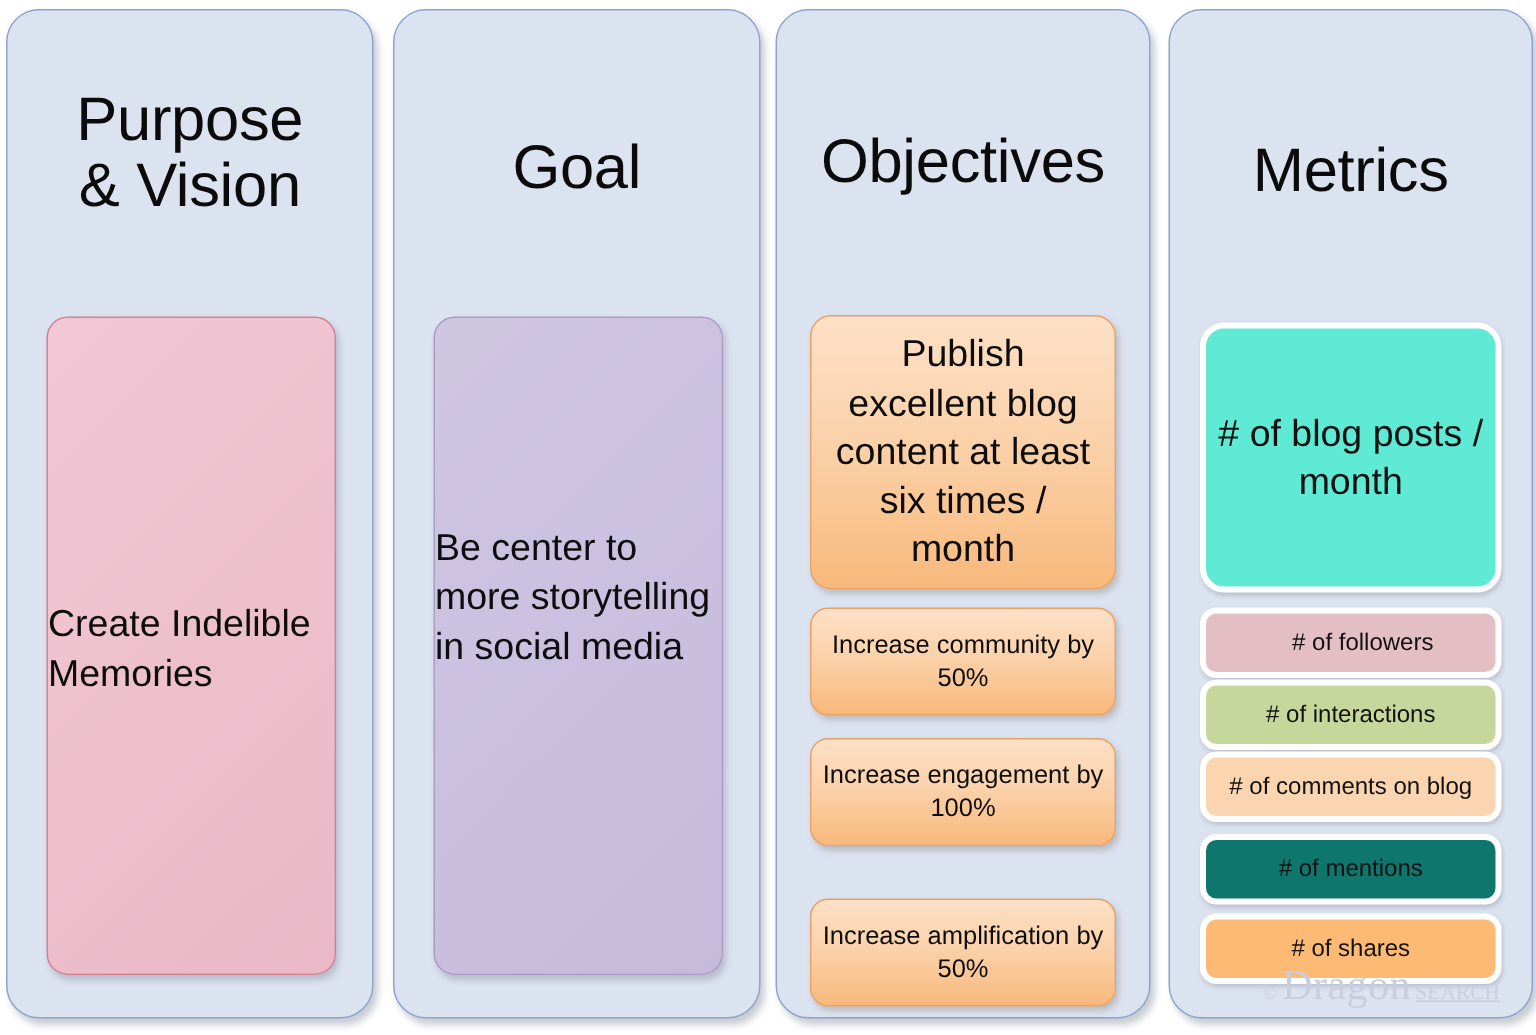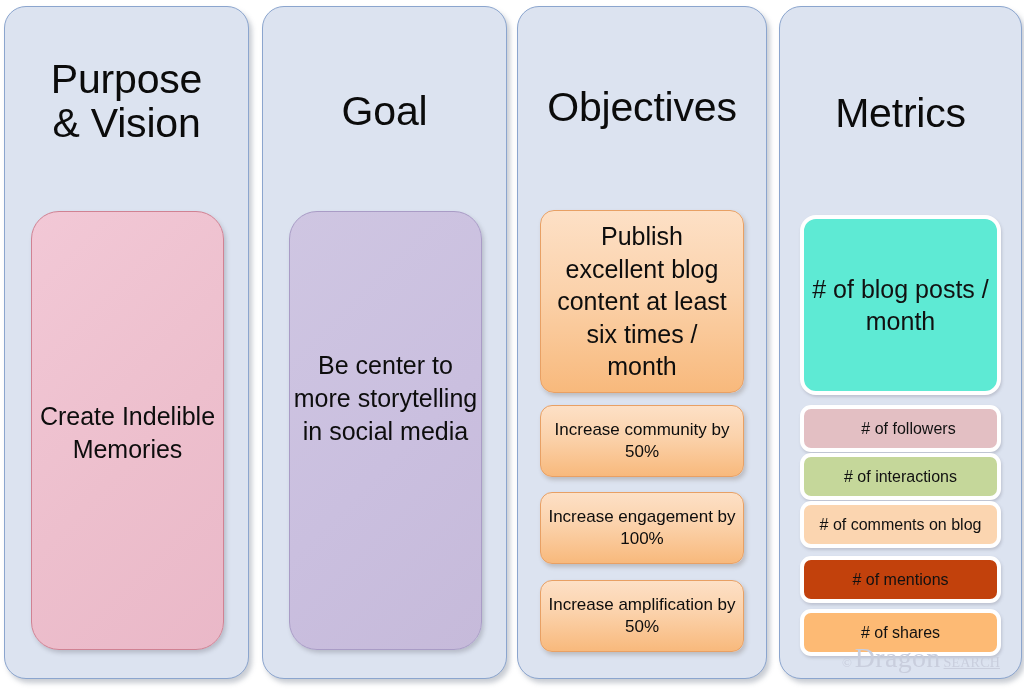--- a/index.html
+++ b/index.html
@@ -52,26 +52,26 @@
   #col-objectives .column-title { top: 78px; }
   #col-metrics .column-title    { top: 84px; }
 
   
   .big-card {
     position: absolute;
     left: 26px;
     right: 24px;
     top: 204px;
     bottom: 28px;
-    border-radius: 28px;
+    border-radius: 14px;
     box-sizing: border-box;
     display: flex;
     align-items: center;
     justify-content: center;
-    text-align: center;
+    text-align: left;
     color: #0d0d0d;
     font-size: 25px;
     line-height: 1.32;
     box-shadow: 2px 3px 4px rgba(110,110,120,0.33);
   }
   #purpose-card {
     background: linear-gradient(135deg,#f2c8d6 0%, #edbfcd 55%, #eab8c8 100%);
     border: 1px solid #d08293;
   }
   #purpose-card .card-text { transform: translateY(2px); }
@@ -106,21 +106,21 @@
     padding: 0 8px;
     align-items: center;
   }
   .obj-small {
     height: 72px;
     font-size: 17px;
     line-height: 1.28;
   }
   #obj-1 { top: 398px; }
   #obj-2 { top: 485px; }
-  #obj-3 { top: 573px; }
+  #obj-3 { top: 592px; }
 
   
   .metric-card {
     position: absolute;
     left: 20px;
     right: 20px;
     border-radius: 11px;
     box-sizing: border-box;
     display: flex;
     align-items: center;
@@ -138,21 +138,21 @@
     line-height: 1.30;
     background: #5eead4;
   }
   .metric-small {
     height: 47px;
     font-size: 16px;
   }
   #met-1 { top: 398px; background: #e3bfc3; padding-left: 16px; }
   #met-2 { top: 446px; background: #c5d79a; }
   #met-3 { top: 494px; background: #fbd5b0; }
-  #met-4 { top: 549px; background: #c2410c; }
+  #met-4 { top: 549px; background: #0f766e; }
   #met-5 { top: 602px; background: #fdba74; }
 
   
   #watermark {
     position: absolute;
     right: 24px;
     bottom: 16px;
     display: flex;
     align-items: baseline;
     gap: 3px;

